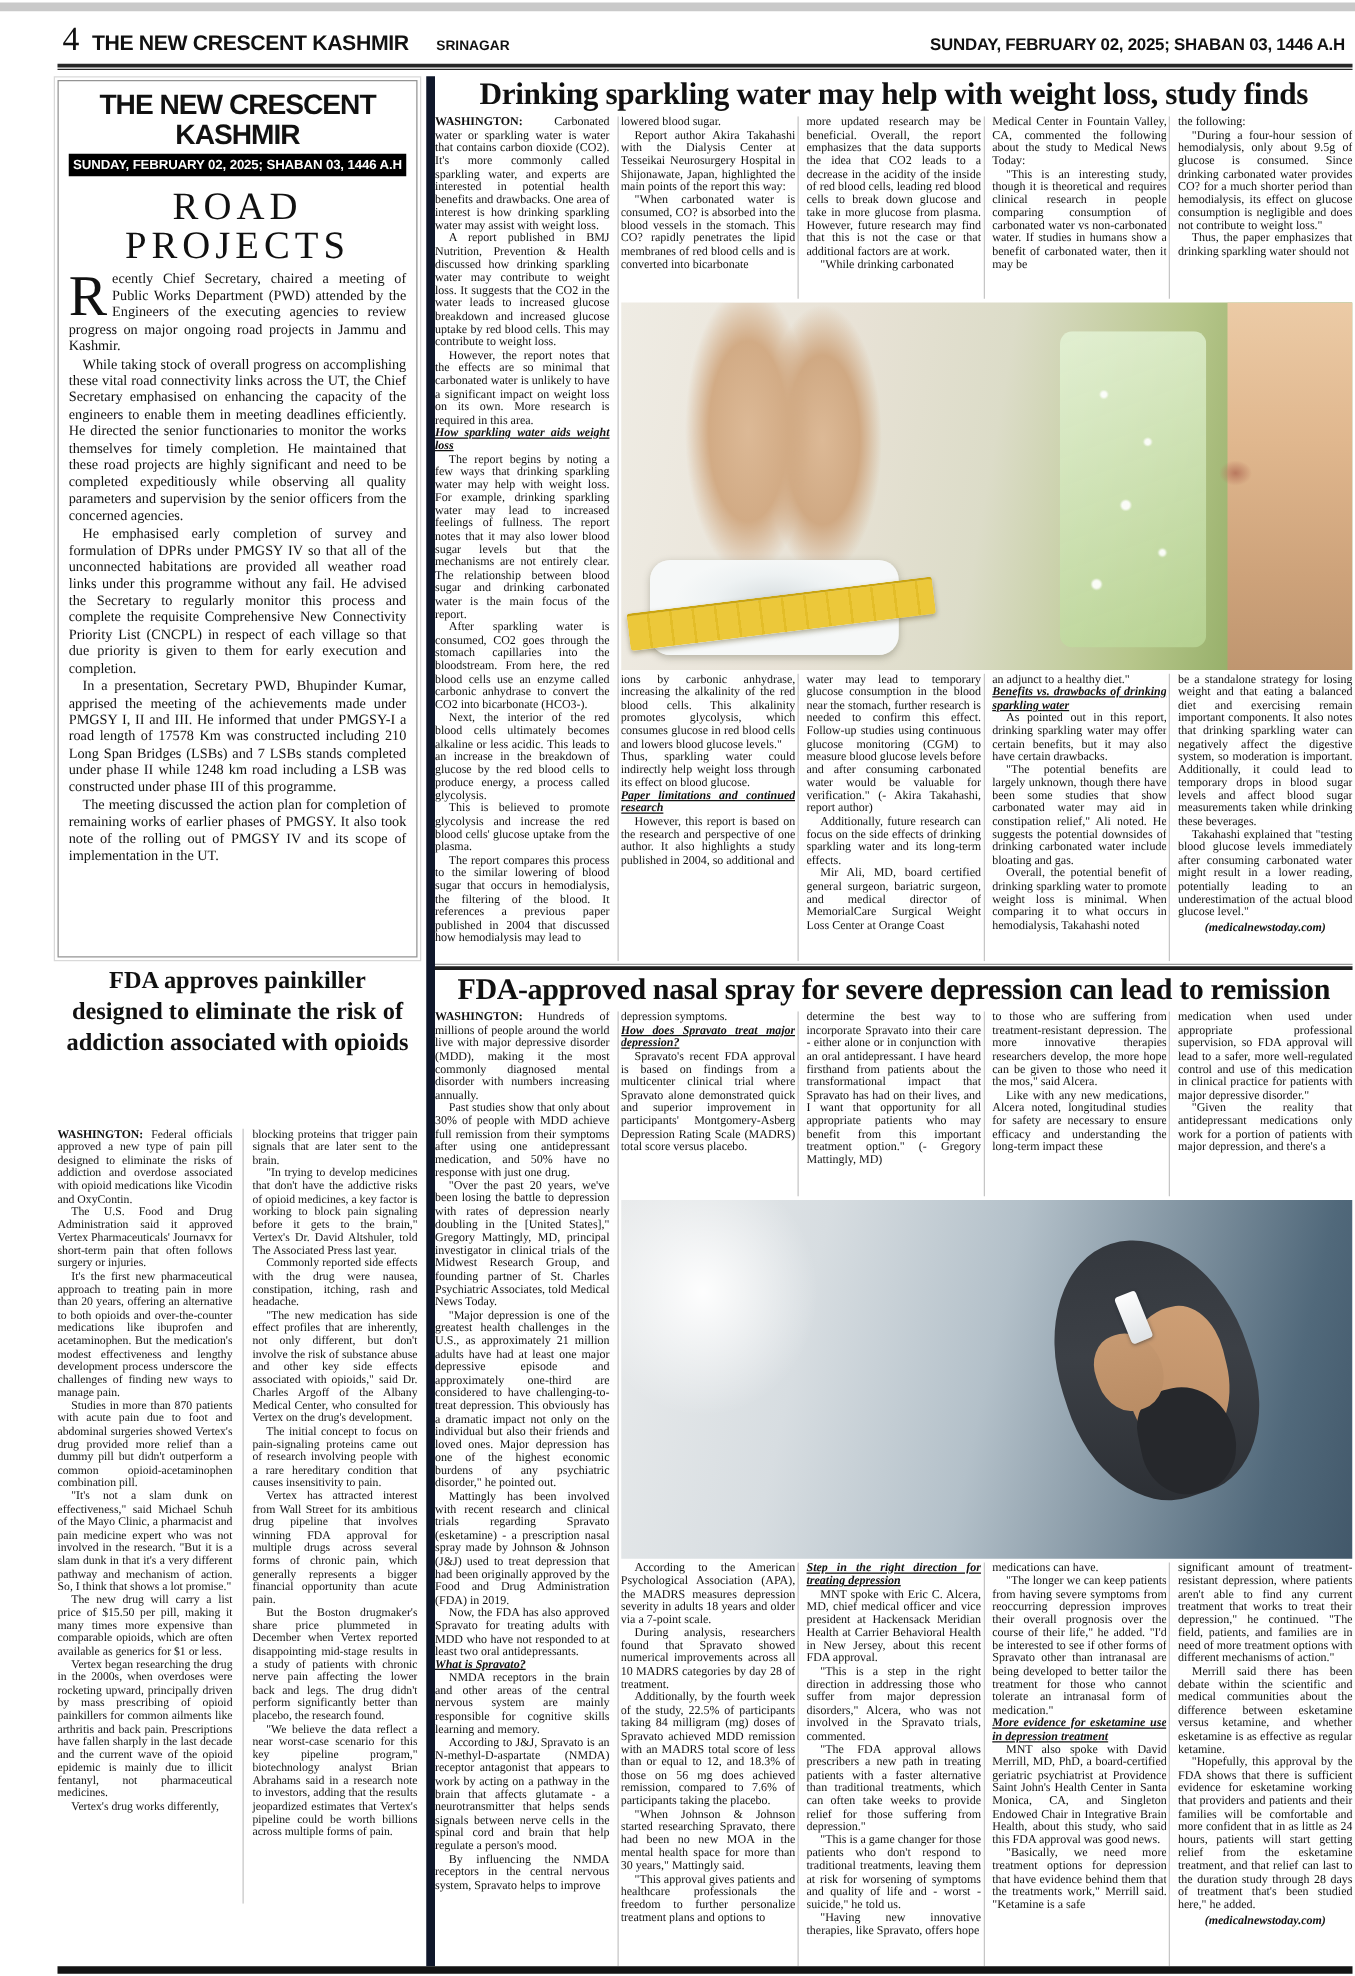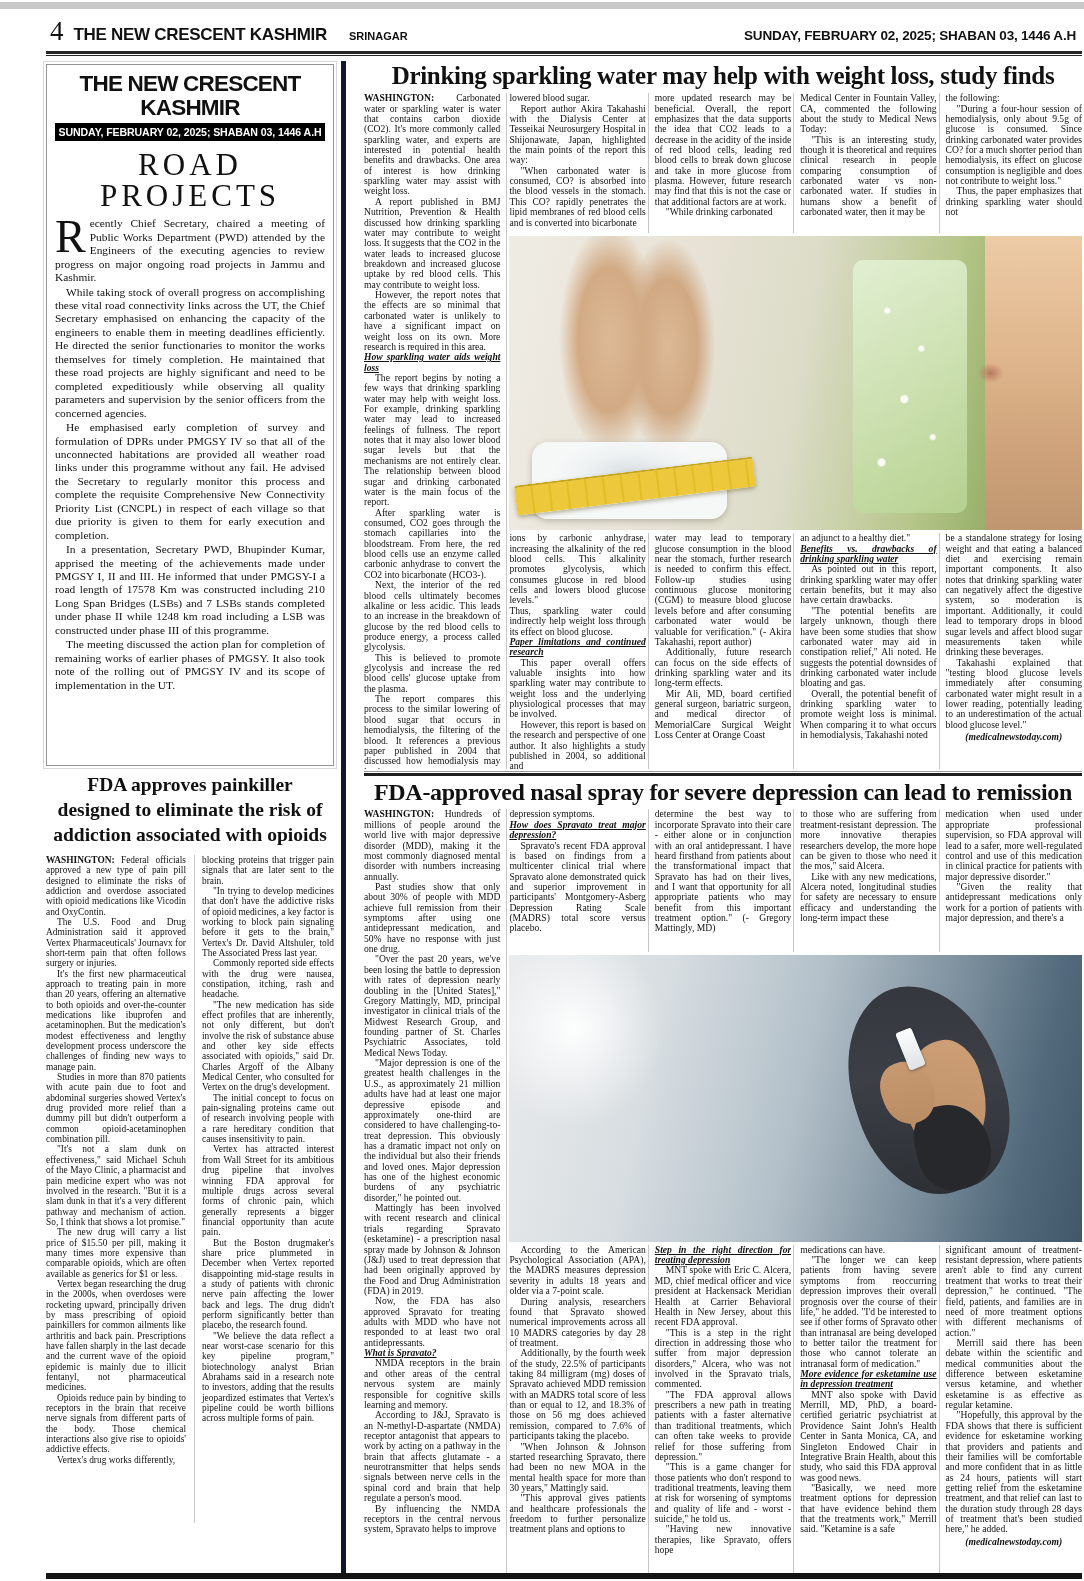--- a/index.html
+++ b/index.html
@@ -13,21 +13,21 @@
   header { display:flex; align-items:baseline; gap:10px; padding:16px 6px 3px 4px;
            font-family:"Liberation Sans", sans-serif; }
   .pgnum { font-size:27px; font-weight:400; font-family:"Liberation Serif",serif; }
   .mast  { font-size:17px; font-weight:700; letter-spacing:-0.3px; }
   .city  { font-size:11px; font-weight:600;margin-left:12px; }
   .dateline { margin-left:auto; font-size:13.5px; font-weight:700; letter-spacing:-0.2px; }
   .rule-double { border-top:3px solid #262626; border-bottom:1.5px solid #262626; height:5px; margin:1px 0 5px; }
 
   main { display:flex; gap:7px; }
   .leftrail { width:288px; flex:none; }
-  .rightregion { flex:1; min-width:0; border-left:5px solid #0f172a; padding-left:18px; }
+  .rightregion { flex:1; min-width:0; border-left:7px solid #0f172a; padding-left:0; }
 
   
   .bodytext p { margin:0; text-indent:11px; text-align:justify; }
   .bodytext p.lead, .bodytext p.flush, .bodytext p.dropcap { text-indent:0; }
   .bodytext p.lead b { font-weight:700; }
   .bodytext p.subhead { text-indent:0; font-style:italic; text-decoration:underline; font-weight:600; }
   .bodytext p.credit { text-indent:0; font-style:italic; font-weight:700; text-align:center; margin-top:2px; }
   .bodytext p.dropcap::first-letter { float:left; font-size:46px; line-height:36px; padding:2px 4px 0 0; }
 
   
@@ -39,21 +39,21 @@
               font-weight:700; font-size:10.6px; padding:3px 0; letter-spacing:-0.1px; }
   .road-head { text-align:center; font-weight:400; font-size:31px; letter-spacing:4px;
                margin:8px 0 6px; line-height:1; }
   .road-body { font-size:11.4px; line-height:1.18; }
   .road-body p { margin-bottom:1px; }
 
   
   .painkiller { margin-top:7px; }
   .pk-head { text-align:center; font-weight:600; font-size:19.5px; line-height:1.28; margin:2px 4px 7px; }
   .pk-cols { display:grid; grid-template-columns:1fr 1fr; column-gap:8px; height:668px; overflow:hidden; }
-  .pk-col { font-size:9.4px; line-height:1.1; overflow:hidden; }
+  .pk-col { font-size:9.4px; line-height:1.1; overflow:hidden;margin-top:48px; }
   .pk-col.vrule { border-left:1px solid #c6c6c6; padding-left:7px; }
 
   
   .art-head { text-align:center; font-weight:700; margin:0 0 4px; line-height:1.05; white-space:nowrap; }
   .sparkling .art-head { font-size:25px; letter-spacing:-0.3px; padding-top:2px; }
   .nasal .art-head { font-size:24px; letter-spacing:-0.3px; }
 
   .grid5 { display:grid; grid-template-columns:repeat(5,1fr); column-gap:9px; overflow:hidden; }
   .sparkling .grid5 { grid-template-rows:auto 300px auto; height:676px; }
   .nasal .grid5 { grid-template-rows:auto 293px auto; height:764px; }
@@ -139,21 +139,20 @@
         <h2 class="pk-head">FDA approves painkiller designed to eliminate the risk of addiction associated with opioids</h2>
         <div class="pk-cols">
           <div class="pk-col bodytext">
               <p class="lead"><b>WASHINGTON:</b> Federal officials approved a new type of pain pill designed to eliminate the risks of addiction and overdose associated with opioid medications like Vicodin and OxyContin.</p>
               <p>The U.S. Food and Drug Administration said it approved Vertex Pharmaceuticals' Journavx for short-term pain that often follows surgery or injuries.</p>
               <p>It's the first new pharmaceutical approach to treating pain in more than 20 years, offering an alternative to both opioids and over-the-counter medications like ibuprofen and acetaminophen. But the medication's modest effectiveness and lengthy development process underscore the challenges of finding new ways to manage pain.</p>
               <p>Studies in more than 870 patients with acute pain due to foot and abdominal surgeries showed Vertex's drug provided more relief than a dummy pill but didn't outperform a common opioid-acetaminophen combination pill.</p>
               <p>"It's not a slam dunk on effectiveness," said Michael Schuh of the Mayo Clinic, a pharmacist and pain medicine expert who was not involved in the research. "But it is a slam dunk in that it's a very different pathway and mechanism of action. So, I think that shows a lot promise."</p>
               <p>The new drug will carry a list price of $15.50 per pill, making it many times more expensive than comparable opioids, which are often available as generics for $1 or less.</p>
               <p>Vertex began researching the drug in the 2000s, when overdoses were rocketing upward, principally driven by mass prescribing of opioid painkillers for common ailments like arthritis and back pain. Prescriptions have fallen sharply in the last decade and the current wave of the opioid epidemic is mainly due to illicit fentanyl, not pharmaceutical medicines.</p>
-              <p>Opioids reduce pain by binding to receptors in the brain that receive nerve signals from different parts of the body. Those chemical interactions also give rise to opioids' addictive effects.</p>
               <p>Vertex's drug works differently,</p>
             </div>
           <div class="pk-col bodytext vrule">
               <p class="flush">blocking proteins that trigger pain signals that are later sent to the brain.</p>
               <p>"In trying to develop medicines that don't have the addictive risks of opioid medicines, a key factor is working to block pain signaling before it gets to the brain," Vertex's Dr. David Altshuler, told The Associated Press last year.</p>
               <p>Commonly reported side effects with the drug were nausea, constipation, itching, rash and headache.</p>
               <p>"The new medication has side effect profiles that are inherently, not only different, but don't involve the risk of substance abuse and other key side effects associated with opioids," said Dr. Charles Argoff of the Albany Medical Center, who consulted for Vertex on the drug's development.</p>
               <p>The initial concept to focus on pain-signaling proteins came out of research involving people with a rare hereditary condition that causes insensitivity to pain.</p>
               <p>Vertex has attracted interest from Wall Street for its ambitious drug pipeline that involves winning FDA approval for multiple drugs across several forms of chronic pain, which generally represents a bigger financial opportunity than acute pain.</p>
               <p>But the Boston drugmaker's share price plummeted in December when Vertex reported disappointing mid-stage results in a study of patients with chronic nerve pain affecting the lower back and legs. The drug didn't perform significantly better than placebo, the research found.</p>
@@ -201,21 +200,20 @@
             <div class="sp-scale"></div>
             <div class="sp-tape"></div>
             <div class="sp-glass"></div>
             <div class="sp-person"></div>
             <div class="sp-person-lips"></div>
           </div>
           <div class="cell b2 bodytext">
               <p class="flush">ions by carbonic anhydrase, increasing the alkalinity of the red blood cells. This alkalinity promotes glycolysis, which consumes glucose in red blood cells and lowers blood glucose levels."</p>
               <p class="flush">Thus, sparkling water could indirectly help weight loss through its effect on blood glucose.</p>
               <p class="subhead">Paper limitations and continued research</p>
-              <p>This paper overall offers valuable insights into how sparkling water may contribute to weight loss and the underlying physiological processes that may be involved.</p>
               <p>However, this report is based on the research and perspective of one author. It also highlights a study published in 2004, so additional and</p>
             </div>
           <div class="cell b3 bodytext">
               <p class="flush">water may lead to temporary glucose consumption in the blood near the stomach, further research is needed to confirm this effect. Follow-up studies using continuous glucose monitoring (CGM) to measure blood glucose levels before and after consuming carbonated water would be valuable for verification." (- Akira Takahashi, report author)</p>
               <p>Additionally, future research can focus on the side effects of drinking sparkling water and its long-term effects.</p>
               <p>Mir Ali, MD, board certified general surgeon, bariatric surgeon, and medical director of MemorialCare Surgical Weight Loss Center at Orange Coast</p>
             </div>
           <div class="cell b4 bodytext">
               <p class="flush">an adjunct to a healthy diet."</p>
               <p class="subhead">Benefits vs. drawbacks of drinking sparkling water</p>

